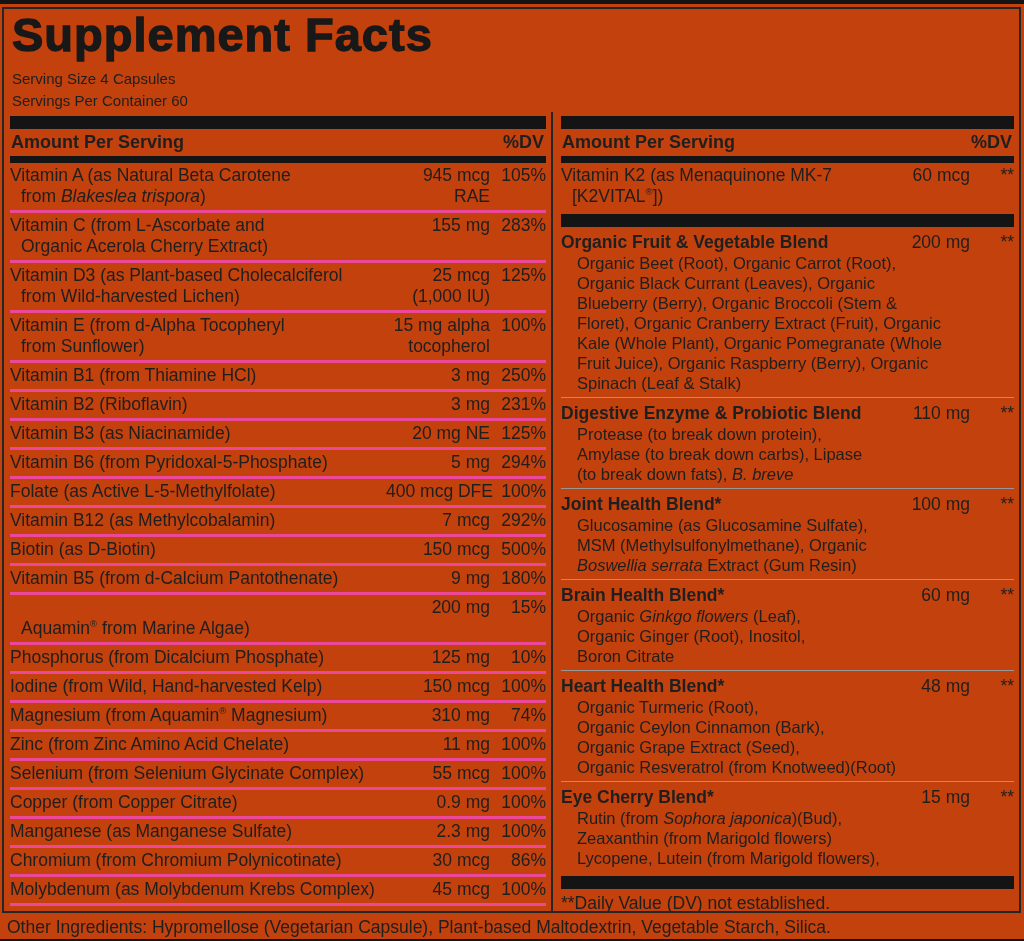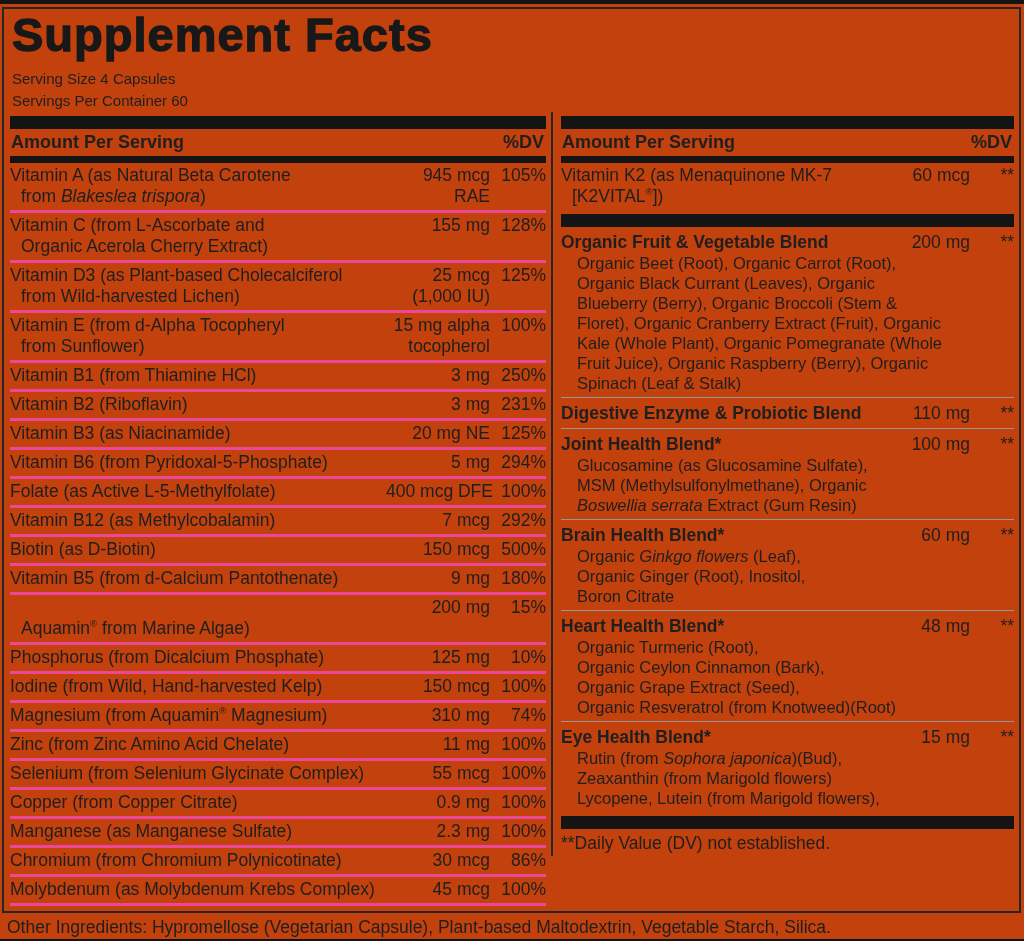--- a/index.html
+++ b/index.html
@@ -85,21 +85,21 @@
                 <div>945 mcg</div>
                 <div>RAE</div>
               </div>
               <div class="dv">105%</div>
             </div>
             <div class="row">
               <div class="name"><span>Vitamin C (from L-Ascorbate and</span><br><span>Organic Acerola Cherry Extract)</span></div>
               <div class="amt">
                 <div>155 mg</div>
               </div>
-              <div class="dv">128%</div>
+              <div class="dv">283%</div>
             </div>
             <div class="row">
               <div class="name"><span>Vitamin D3 (as Plant-based Cholecalciferol</span><br><span>from Wild-harvested Lichen)</span></div>
               <div class="amt">
                 <div>25 mcg</div>
                 <div>(1,000 IU)</div>
               </div>
               <div class="dv">125%</div>
             </div>
             <div class="row">
@@ -280,20 +280,25 @@
                 <div class="blend-line"><span>Fruit Juice), Organic Raspberry (Berry), Organic</span></div>
                 <div class="blend-line"><span>Spinach (Leaf &amp; Stalk)</span></div>
               </div>
             </div>
             <div class="blend">
               <div class="blend-head">
                 <div class="blend-title">Digestive Enzyme &amp; Probiotic Blend</div>
                 <div class="blend-amt">110 mg</div>
                 <div class="blend-dv">**</div>
               </div>
+              <div class="blend-lines">
+                <div class="blend-line"><span>Protease (to break down protein),</span></div>
+                <div class="blend-line"><span>Amylase (to break down carbs), Lipase</span></div>
+                <div class="blend-line"><span>(to break down fats), </span><span class="it">B. breve</span></div>
+              </div>
             </div>
             <div class="blend">
               <div class="blend-head">
                 <div class="blend-title">Joint Health Blend*</div>
                 <div class="blend-amt">100 mg</div>
                 <div class="blend-dv">**</div>
               </div>
               <div class="blend-lines">
                 <div class="blend-line"><span>Glucosamine (as Glucosamine Sulfate),</span></div>
                 <div class="blend-line"><span>MSM (Methylsulfonylmethane), Organic</span></div>
@@ -320,21 +325,21 @@
               </div>
               <div class="blend-lines">
                 <div class="blend-line"><span>Organic Turmeric (Root),</span></div>
                 <div class="blend-line"><span>Organic Ceylon Cinnamon (Bark),</span></div>
                 <div class="blend-line"><span>Organic Grape Extract (Seed),</span></div>
                 <div class="blend-line"><span>Organic Resveratrol (from Knotweed)(Root)</span></div>
               </div>
             </div>
             <div class="blend">
               <div class="blend-head">
-                <div class="blend-title">Eye Health Blend*</div>
+                <div class="blend-title">Eye Cherry Blend*</div>
                 <div class="blend-amt">15 mg</div>
                 <div class="blend-dv">**</div>
               </div>
               <div class="blend-lines">
                 <div class="blend-line"><span>Rutin (from </span><span class="it">Sophora japonica</span><span>)(Bud),</span></div>
                 <div class="blend-line"><span>Zeaxanthin (from Marigold flowers)</span></div>
                 <div class="blend-line"><span>Lycopene, Lutein (from Marigold flowers),</span></div>
               </div>
             </div>
           </div>

